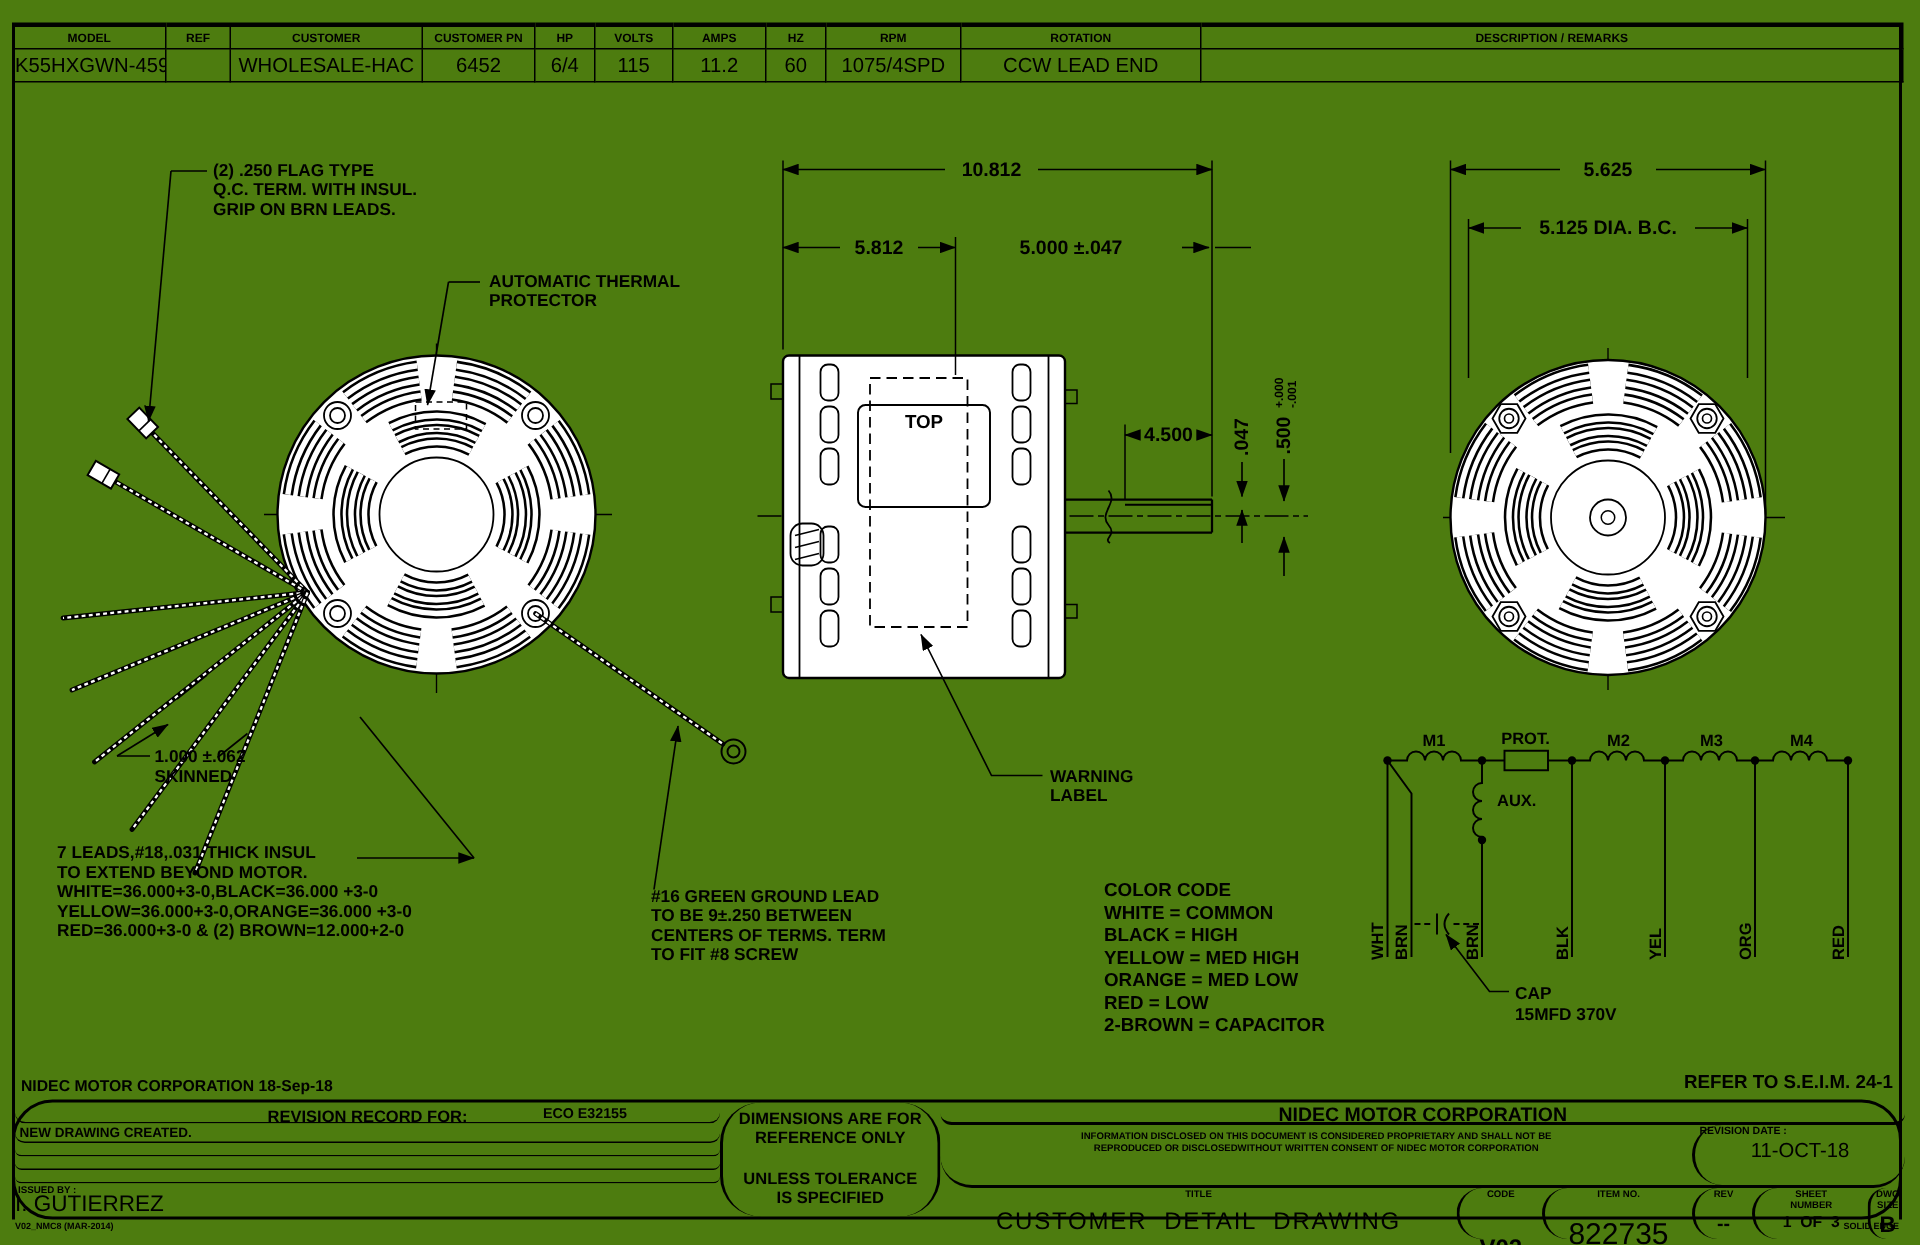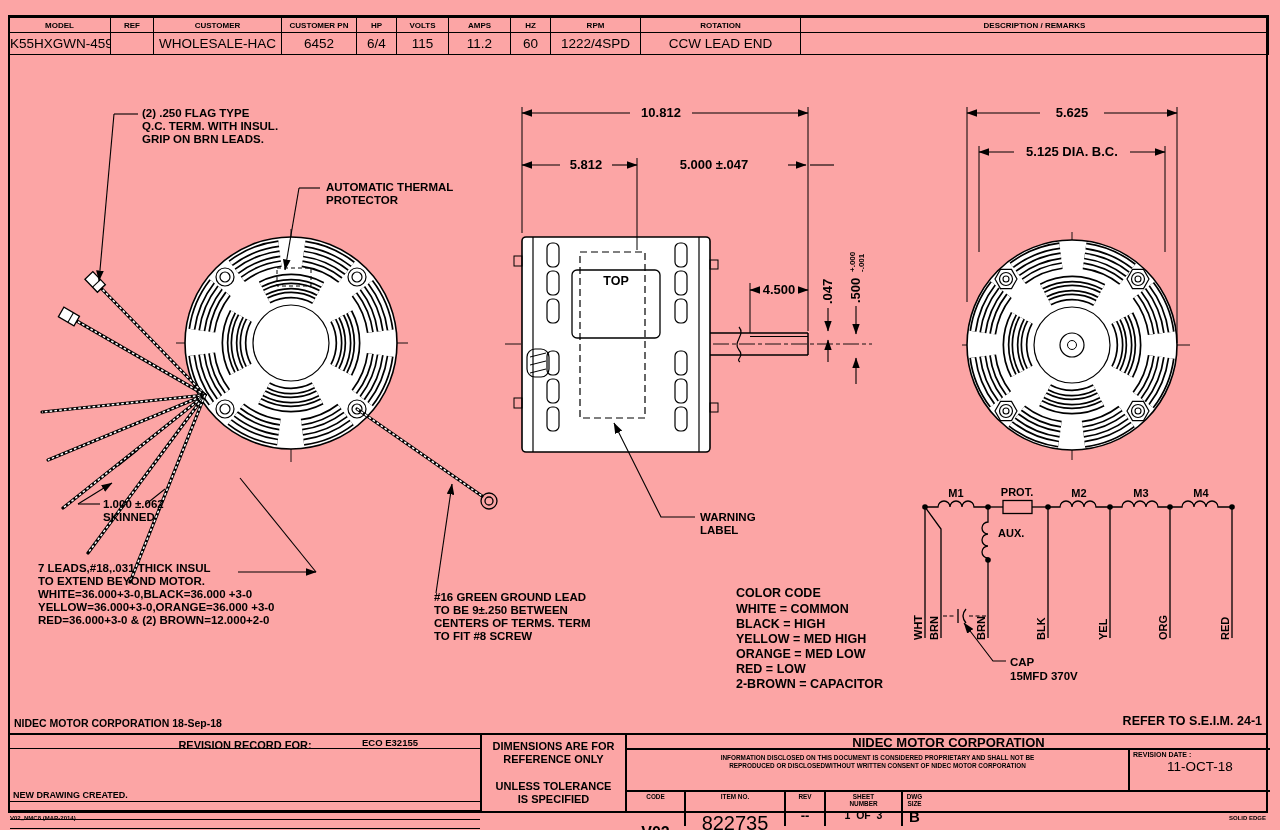--- a/index.html
+++ b/index.html
@@ -1,30 +1,30 @@
 <!DOCTYPE html>
 <html><head>
 <meta charset="utf-8">
 <style>
   html,body{margin:0;padding:0;background:#fff;}
-  .page{position:relative;width:1280px;height:830px;background:#fca5a5;overflow:hidden;
+  .page{position:relative;width:1280px;height:830px;background:#4d7c0f;overflow:hidden;
         font-family:"Liberation Sans",sans-serif;color:#000;}
   
   table.spec{position:absolute;left:8px;top:15px;width:1260px;border-collapse:collapse;table-layout:fixed;}
   table.spec td{border:1.5px solid #000;overflow:hidden;white-space:nowrap;text-align:center;}
   table.spec tr.hdr td{height:12px;font-size:8px;font-weight:bold;border-top:3px solid #000;}
   table.spec tr.val td{height:19px;font-size:13.5px;}
   
   .tb{position:absolute;left:8px;top:733px;width:1260px;height:80px;border:2px solid #000;box-sizing:border-box;}
-  .tb,.tb *{box-sizing:border-box;}
+  .tb,.tb *{box-sizing:border-box;border-radius:27px;}
   .tb-left{position:absolute;left:0;top:0;width:470px;height:76px;}
   .tb-revhdr{position:relative;height:14px;border-bottom:1.5px solid #000;text-align:center;}
   .rh{font-size:11px;font-weight:bold;line-height:13px;}
   .eco{position:absolute;left:352px;top:2px;font-size:9.5px;font-weight:bold;text-align:right;}
-  .tb-revrow{height:13px;border-bottom:1px solid #000;font-size:9px;font-weight:bold;padding:1px 0 0 3px;margin-top:40px;}
+  .tb-revrow{height:13px;border-bottom:1px solid #000;font-size:9px;font-weight:bold;padding:1px 0 0 3px;}
   .tb-empty{height:9px;border-bottom:1px solid #000;}
   .tb-sig{position:relative;height:22px;}
   .sig-cell{position:absolute;top:0;height:22px;}
   .sig-label{position:absolute;left:2px;top:1px;font-size:6.5px;font-weight:bold;}
   .sig-name{font-size:15px;margin-top:5px;}
   .tb-mid{position:absolute;left:470px;top:0;width:147px;height:76px;border-left:2px solid #000;border-right:2px solid #000;text-align:center;}
   .mid-group{font-size:11px;font-weight:bold;line-height:13px;}
   .mid-group.g1{margin-top:5px;}
   .mid-group.g2{margin-top:14px;}
   .tb-right{position:absolute;left:617px;top:0;width:643px;height:76px;}
@@ -101,21 +101,21 @@
     </tr>
     <tr class="val">
       <td>K55HXGWN-4594</td>
       <td></td>
       <td>WHOLESALE-HAC</td>
       <td>6452</td>
       <td>6/4</td>
       <td>115</td>
       <td>11.2</td>
       <td>60</td>
-      <td>1222/4SPD</td>
+      <td>1075/4SPD</td>
       <td>CCW LEAD END</td>
       <td></td>
     </tr>
   </tbody>
     </table>
 
   <div class="tb">
     <div class="tb-left">
       <div class="tb-revhdr">
         <span class="rh">REVISION RECORD FOR:</span>
@@ -148,20 +148,24 @@
         <div class="tb-disc">
           <div>INFORMATION DISCLOSED ON THIS DOCUMENT IS CONSIDERED PROPRIETARY AND SHALL NOT BE</div>
           <div>REPRODUCED OR DISCLOSEDWITHOUT WRITTEN CONSENT OF NIDEC MOTOR CORPORATION</div>
         </div>
         <div class="tb-revdate">
           <span class="revdate-label">REVISION DATE :</span>
           <div class="revdate-val">11-OCT-18</div>
         </div>
       </div>
       <div class="tb-r3">
+        <div class="r3cell" style="width:344px">
+          <div class="r3label">TITLE</div>
+          <div class="v-title">CUSTOMER  DETAIL  DRAWING</div>
+        </div>
         <div class="r3cell" style="width:57px">
           <div class="r3label">CODE</div>
           <div class="v-code">V02</div>
         </div>
         <div class="r3cell" style="width:100px">
           <div class="r3label">ITEM NO.</div>
           <div class="v-item">822735</div>
         </div>
         <div class="r3cell" style="width:40px">
           <div class="r3label">REV</div>

